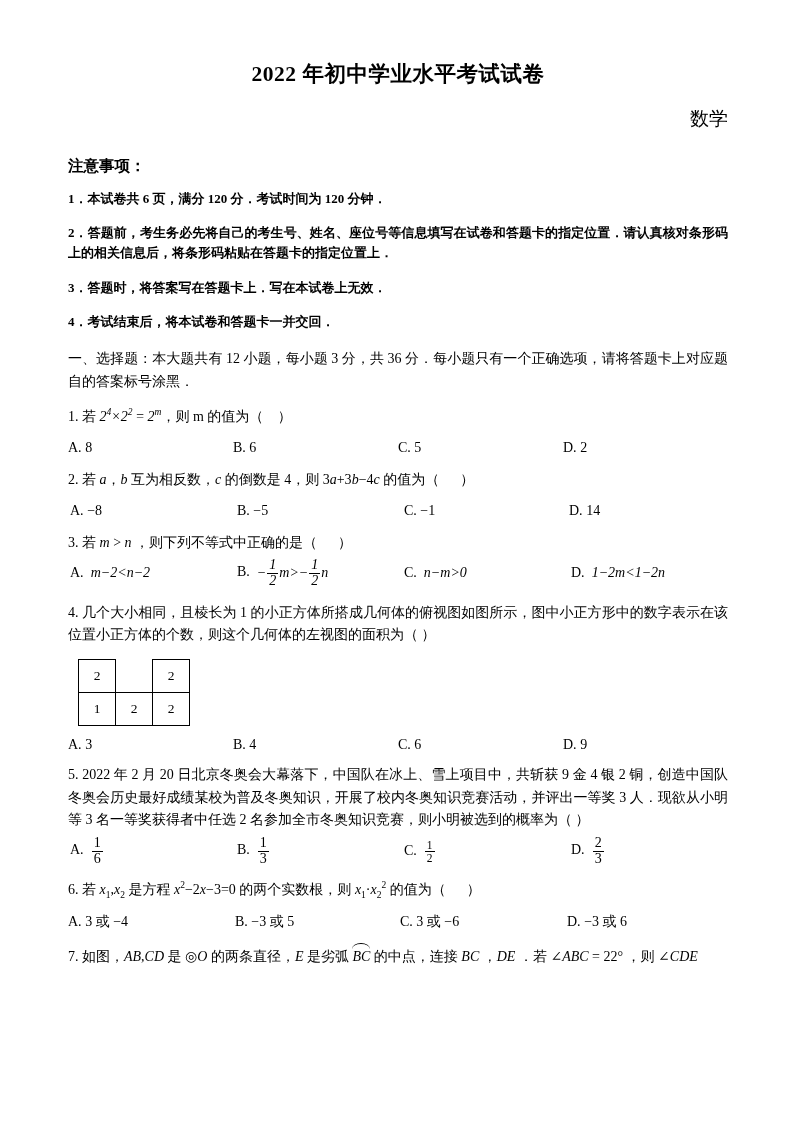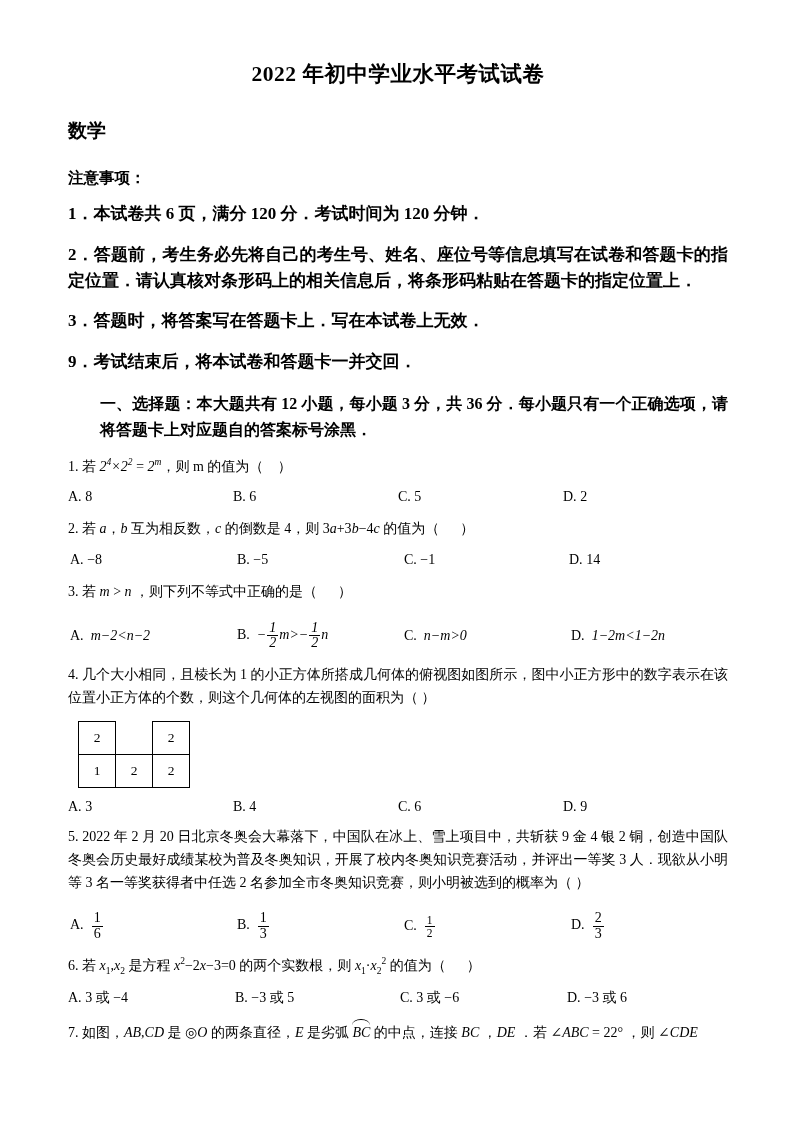--- a/index.html
+++ b/index.html
@@ -32,66 +32,65 @@
   
   .doc-title {
     text-align: center;
     font-weight: bold;
     font-size: 21.5px;
     letter-spacing: 0.5px;
     margin-top: 62px;
     line-height: 1.2;
   }
   .doc-subtitle {
-    text-align: left;
-    font-weight: bold;
+    text-align: right;
+    font-weight: normal;
     font-size: 19px;
-    margin-top: 32px;
+    margin-top: 20px;
     line-height: 1.2;
   }
 
   
   .notice-head {
     font-weight: bold;
     font-size: 15.5px;
     margin-top: 26px;
     line-height: 1.2;
   }
   .notice-item {
     font-weight: bold;
-    font-size: 17px;
+    font-size: 13px;
     margin-top: 14px;
     line-height: 1.55;
     text-align: justify;
   }
   .section-head {
-    font-weight: bold;
-    font-size: 16px;
+    font-weight: normal;
+    font-size: 14px;
     margin-top: 16px;
     line-height: 1.62;
     text-align: justify;
-    margin-left: 32px;
   }
 
   
   .q-stem {
     font-size: 14px;
     margin-top: 13px;
     line-height: 1.62;
     text-align: justify;
   }
   .q-stem.tight { margin-top: 11px; }
 
   .opts {
     display: flex;
     font-size: 14px;
     margin-top: 11px;
     align-items: flex-start;
   }
-  .opts.frac-row { align-items: center; margin-top: 17px; }
+  .opts.frac-row { align-items: center; margin-top: 4px; }
   .opt {
     flex: 0 0 25%;
     white-space: nowrap;
   }
   .opt.indent { padding-left: 2px; }
 
   
   .mi { font-style: italic; font-family: "Liberation Serif", serif; }
   sup.ex { font-size: 0.68em; vertical-align: super; line-height: 0; }
   sub.sb { font-size: 0.68em; vertical-align: sub; line-height: 0; }
@@ -152,21 +151,21 @@
 <div class="page">
  <div class="content">
 
   <div class="doc-title">2022 年初中学业水平考试试卷</div>
   <div class="doc-subtitle">数学</div>
 
   <div class="notice-head">注意事项：</div>
   <div class="notice-item">1．本试卷共 6 页，满分 120 分．考试时间为 120 分钟．</div>
   <div class="notice-item">2．答题前，考生务必先将自己的考生号、姓名、座位号等信息填写在试卷和答题卡的指定位置．请认真核对条形码上的相关信息后，将条形码粘贴在答题卡的指定位置上．</div>
   <div class="notice-item">3．答题时，将答案写在答题卡上．写在本试卷上无效．</div>
-  <div class="notice-item">9．考试结束后，将本试卷和答题卡一并交回．</div>
+  <div class="notice-item">4．考试结束后，将本试卷和答题卡一并交回．</div>
 
   <div class="section-head">一、选择题：本大题共有 12 小题，每小题 3 分，共 36 分．每小题只有一个正确选项，请将答题卡上对应题自的答案标号涂黑．</div>
 
   <div class="q-stem">
     <span>1.</span>
     <span>若</span>
     <span class="mi">2<sup class="ex">4</sup>×2<sup class="ex">2</sup> = 2<sup class="ex">m</sup></span><span>，则 m 的值为（</span><span class="sp"> </span><span>）</span>
   </div>
   <div class="opts">
     <div class="opt"><span>A.</span> <span>8</span></div>

